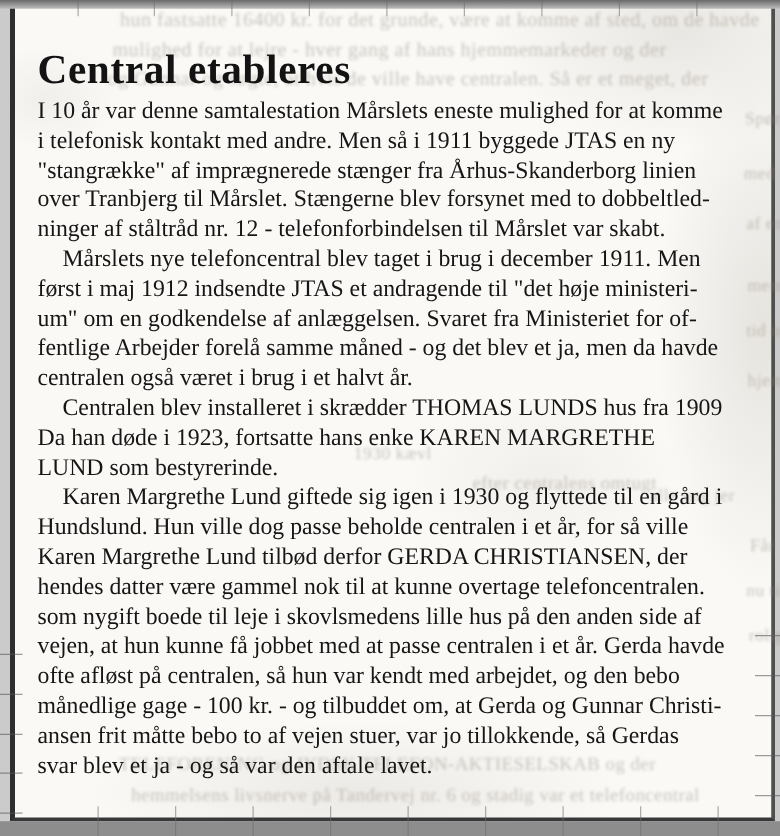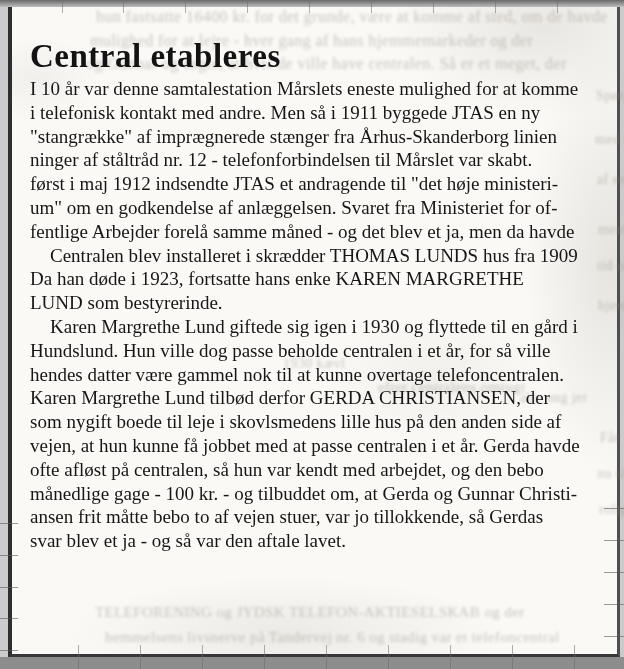--- a/index.html
+++ b/index.html
@@ -74,31 +74,34 @@
     <div class="bt" style="left: 599px; top: 502px; font-size: 14px;">rolig</div>
     <div class="bt" style="left: 95px; top: 604px; font-size: 15px;">TELEFORENING og JYDSK TELEFON-AKTIESELSKAB og der</div>
     <div class="bt" style="left: 105px; top: 629px; font-size: 15px;">hemmelsens livsnerve på Tandervej nr. 6 og stadig var et telefoncentral</div>
   </div>
 
 <h1 class="title">Central etableres</h1>
 <div id="body-text">
     <div class="line">I 10 år var denne samtalestation Mårslets eneste mulighed for at komme</div>
     <div class="line">i telefonisk kontakt med andre. Men så i 1911 byggede JTAS en ny</div>
     <div class="line">"stangrække" af imprægnerede stænger fra Århus-Skanderborg linien</div>
+    <div class="line">over Tranbjerg til Mårslet. Stængerne blev forsynet med to dobbeltled-</div>
     <div class="line">ninger af ståltråd nr. 12 - telefonforbindelsen til Mårslet var skabt.</div>
+    <div class="line indent">Mårslets nye telefoncentral blev taget i brug i december 1911. Men</div>
     <div class="line">først i maj 1912 indsendte JTAS et andragende til "det høje ministeri-</div>
     <div class="line">um" om en godkendelse af anlæggelsen. Svaret fra Ministeriet for of-</div>
     <div class="line">fentlige Arbejder forelå samme måned - og det blev et ja, men da havde</div>
+    <div class="line">centralen også været i brug i et halvt år.</div>
     <div class="line indent">Centralen blev installeret i skrædder THOMAS LUNDS hus fra 1909</div>
     <div class="line">Da han døde i 1923, fortsatte hans enke KAREN MARGRETHE</div>
     <div class="line">LUND som bestyrerinde.</div>
     <div class="line indent">Karen Margrethe Lund giftede sig igen i 1930 og flyttede til en gård i</div>
     <div class="line">Hundslund. Hun ville dog passe beholde centralen i et år, for så ville</div>
+    <div class="line">Karen Margrethe Lund tilbød derfor GERDA CHRISTIANSEN, der</div>
     <div class="line">hendes datter være gammel nok til at kunne overtage telefoncentralen.</div>
-    <div class="line">Karen Margrethe Lund tilbød derfor GERDA CHRISTIANSEN, der</div>
     <div class="line">som nygift boede til leje i skovlsmedens lille hus på den anden side af</div>
     <div class="line">vejen, at hun kunne få jobbet med at passe centralen i et år. Gerda havde</div>
     <div class="line">ofte afløst på centralen, så hun var kendt med arbejdet, og den bebo</div>
     <div class="line">månedlige gage - 100 kr. - og tilbuddet om, at Gerda og Gunnar Christi-</div>
     <div class="line">ansen frit måtte bebo to af vejen stuer, var jo tillokkende, så Gerdas</div>
     <div class="line">svar blev et ja - og så var den aftale lavet.</div>
   </div>
 
 <div class="top-band"></div>
 <div class="bottom-band"></div>

